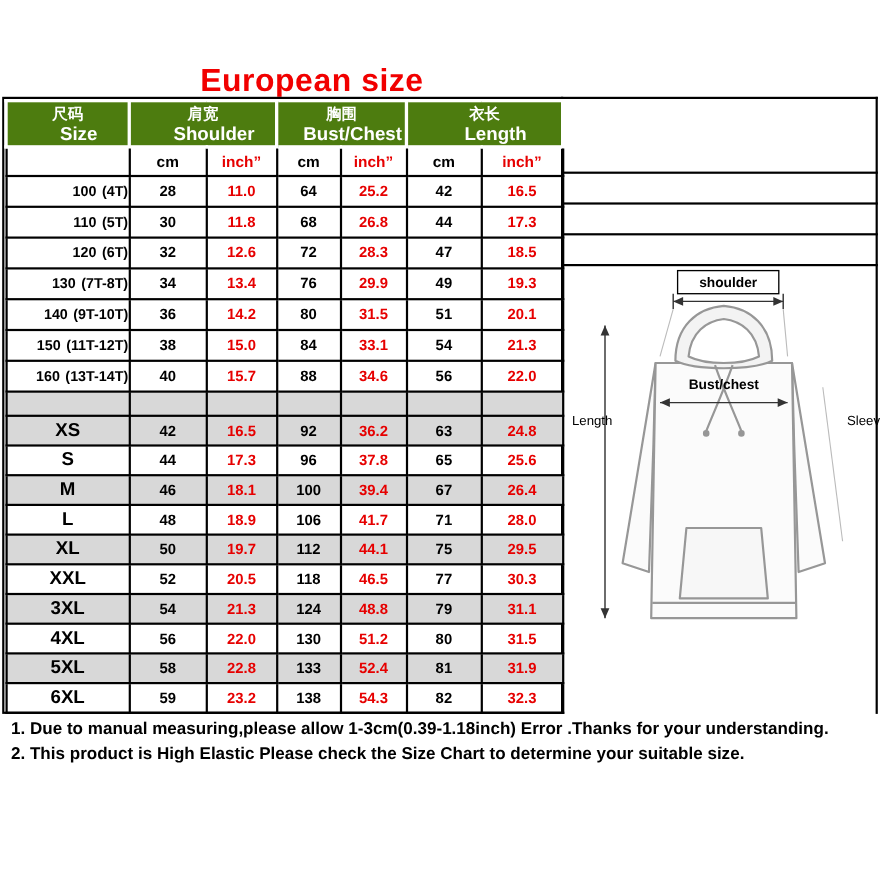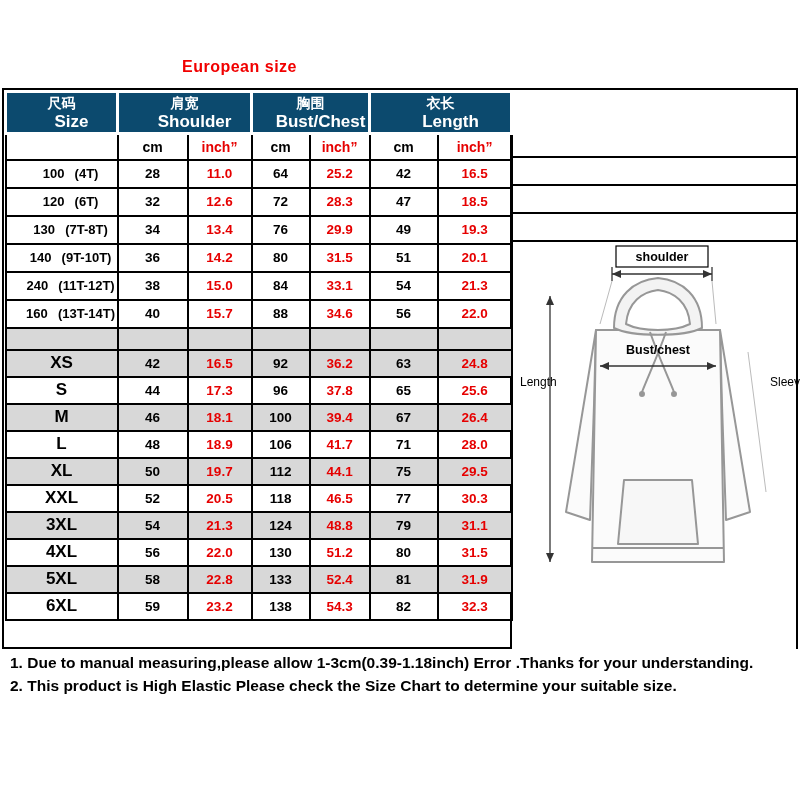--- a/index.html
+++ b/index.html
@@ -3,45 +3,45 @@
 <meta charset="utf-8">
 <style>
   * { margin:0; padding:0; box-sizing:border-box; }
   html,body { background:#fff; }
   .page {
     position:relative; width:800px; height:800px; background:#fff;
     overflow:hidden; font-family:"Liberation Sans", sans-serif; color:#000;
   }
   .title {
     position:absolute; left:182px; top:58px;
-    font-size:16px; font-weight:bold; color:var(--title_red,#f10000);
+    font-size:29px; font-weight:bold; color:var(--title_red,#f10000);
     letter-spacing:0.5px;
   }
   .table-frame {
     position:absolute; left:2px; top:88px; width:510px; height:561px;
     border:2px solid #000; background:#fff;
   }
   table.size-table { border-collapse:collapse; table-layout:fixed; width:506px; }
   .size-table td { border:2px solid #000; text-align:center; vertical-align:middle; }
   th.hdr {
-    border:3px solid #fff; background:#0c4a6e; color:#fff;
+    border:3px solid #fff; background:#4d7c0f; color:#fff;
     text-align:center; vertical-align:middle; height:42px; padding:1px 0;
   }
   th.hdr .zh { display:block; font-size:14px; font-weight:bold; line-height:17px; }
   th.hdr .en { display:block; font-size:17px; font-weight:bold; line-height:19px;margin-left:20px; }
   tr.unit-row { height:26px; }
   tr.unit-row td { font-size:14px; font-weight:bold;margin-left:48px; }
   td.unit-in { color:var(--value_red,#e60000); }
   tr.kid-row { height:28px; }
   tr.gap-row { height:22px; }
   tr.gap-row td { background:#d8d8d8; }
   tr.adult-row { height:27px; }
   tr.adult-row.shaded td { background:#d8d8d8; }
   td.size-cell { font-weight:bold; }
-  td.size-cell.kid { text-align:center; font-size:13px; }
+  td.size-cell.kid { text-align:right; font-size:13px; }
   td.size-cell.kid .knum { display:inline-block; width:32px; margin-left:13px; }
   td.size-cell.kid .kage { margin-left:5px; }
   td.size-cell.adult { font-size:17px; }
   td.val { font-size:13.5px; font-weight:bold; }
   td.val.cm { color:#000;margin-left:27px; }
   td.val.inch { color:var(--value_red,#e60000); }
   .xline { position:absolute; left:510px; width:288px; height:2px; background:#000; }
   .rborder { position:absolute; left:796px; top:88px; width:2px; height:561px; background:#000; }
   .notes {
     position:absolute; left:10px; top:651px; width:785px;
@@ -101,20 +101,29 @@
           <tr class="kid-row">
             <td class="size-cell kid"><span class="knum">100</span><span class="kage">(4T)</span></td>
             <td class="val cm">28</td>
             <td class="val inch">11.0</td>
             <td class="val cm">64</td>
             <td class="val inch">25.2</td>
             <td class="val cm">42</td>
             <td class="val inch">16.5</td>
           </tr>
           <tr class="kid-row">
+            <td class="size-cell kid"><span class="knum">110</span><span class="kage">(5T)</span></td>
+            <td class="val cm">30</td>
+            <td class="val inch">11.8</td>
+            <td class="val cm">68</td>
+            <td class="val inch">26.8</td>
+            <td class="val cm">44</td>
+            <td class="val inch">17.3</td>
+          </tr>
+          <tr class="kid-row">
             <td class="size-cell kid"><span class="knum">120</span><span class="kage">(6T)</span></td>
             <td class="val cm">32</td>
             <td class="val inch">12.6</td>
             <td class="val cm">72</td>
             <td class="val inch">28.3</td>
             <td class="val cm">47</td>
             <td class="val inch">18.5</td>
           </tr>
           <tr class="kid-row">
             <td class="size-cell kid"><span class="knum">130</span><span class="kage">(7T-8T)</span></td>
@@ -128,21 +137,21 @@
           <tr class="kid-row">
             <td class="size-cell kid"><span class="knum">140</span><span class="kage">(9T-10T)</span></td>
             <td class="val cm">36</td>
             <td class="val inch">14.2</td>
             <td class="val cm">80</td>
             <td class="val inch">31.5</td>
             <td class="val cm">51</td>
             <td class="val inch">20.1</td>
           </tr>
           <tr class="kid-row">
-            <td class="size-cell kid"><span class="knum">240</span><span class="kage">(11T-12T)</span></td>
+            <td class="size-cell kid"><span class="knum">150</span><span class="kage">(11T-12T)</span></td>
             <td class="val cm">38</td>
             <td class="val inch">15.0</td>
             <td class="val cm">84</td>
             <td class="val inch">33.1</td>
             <td class="val cm">54</td>
             <td class="val inch">21.3</td>
           </tr>
           <tr class="kid-row">
             <td class="size-cell kid"><span class="knum">160</span><span class="kage">(13T-14T)</span></td>
             <td class="val cm">40</td>

